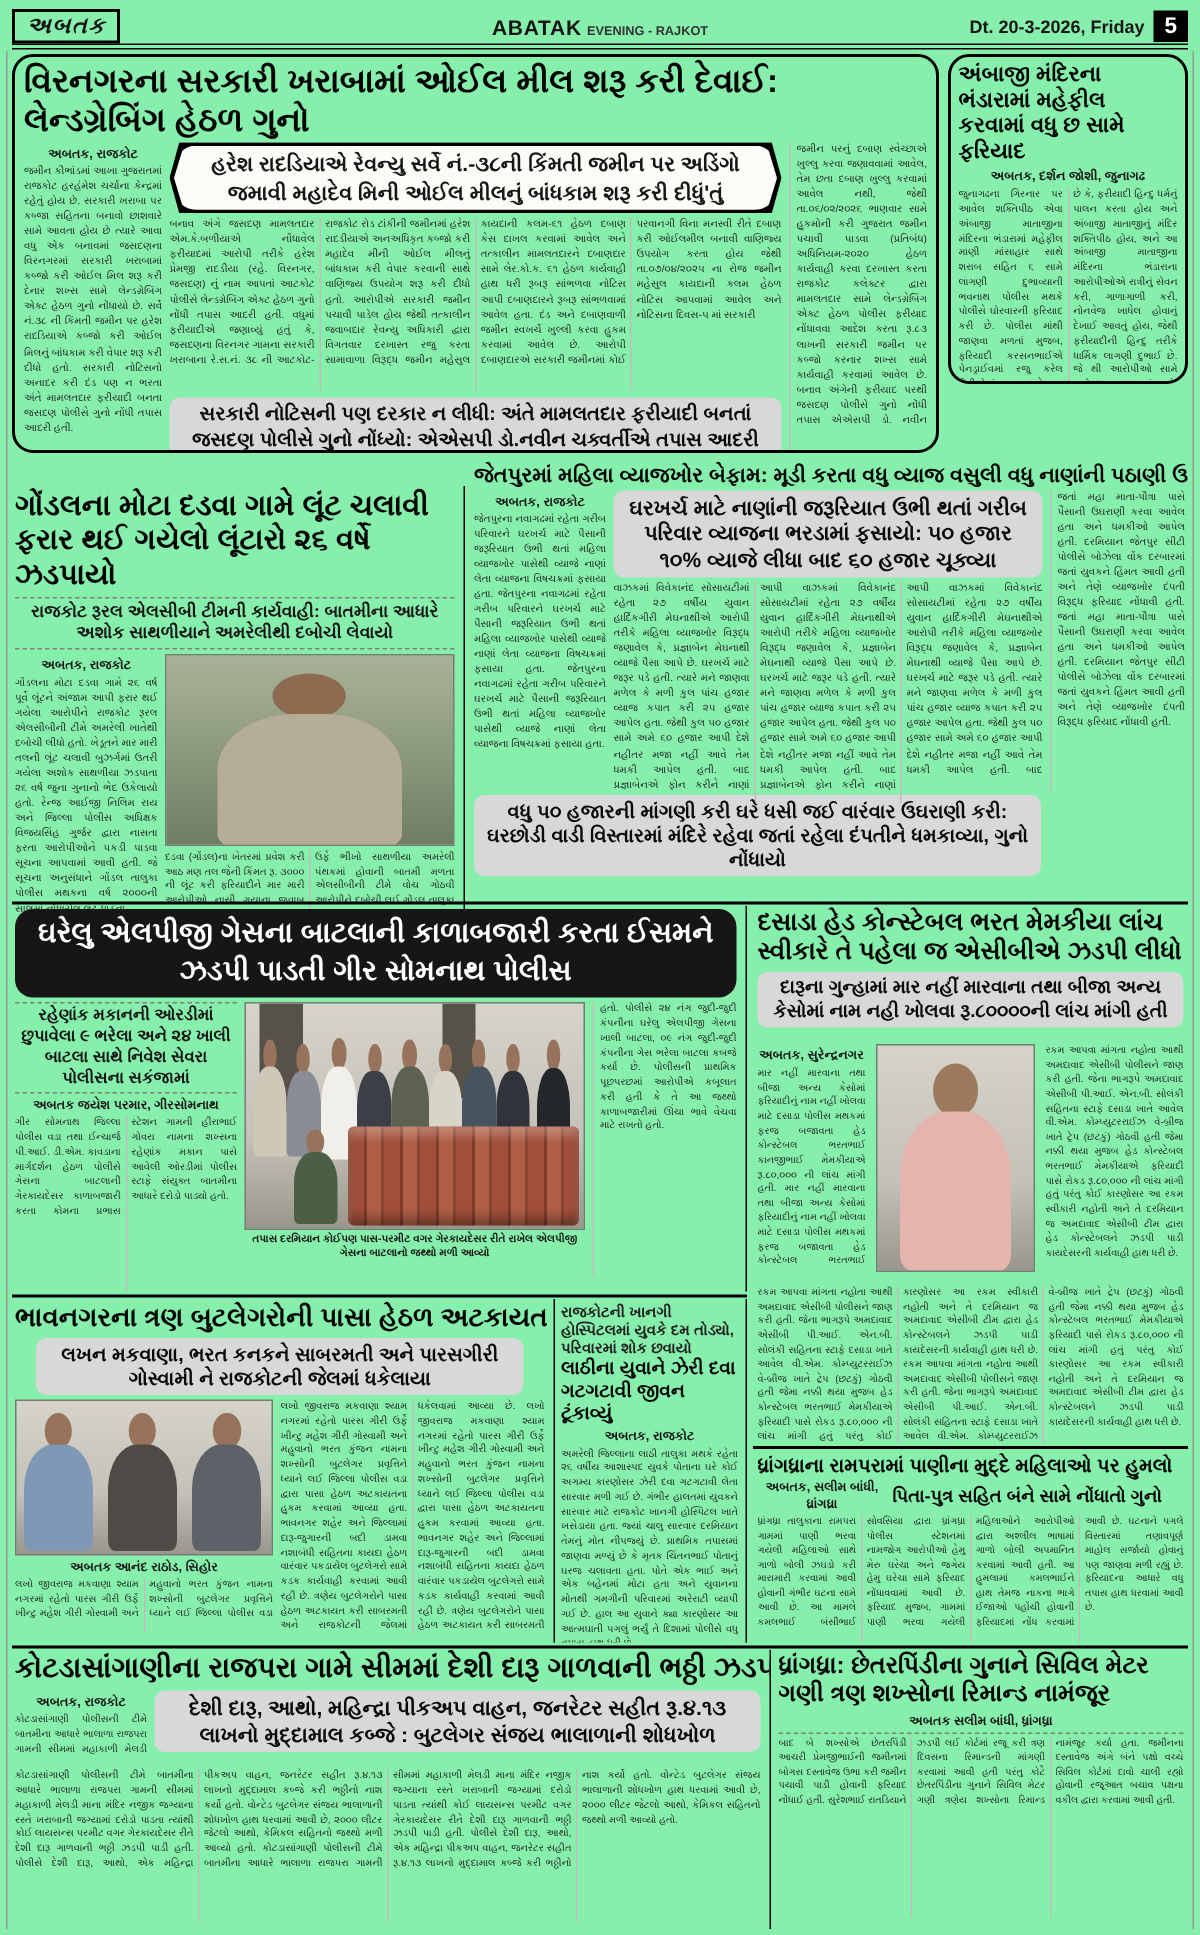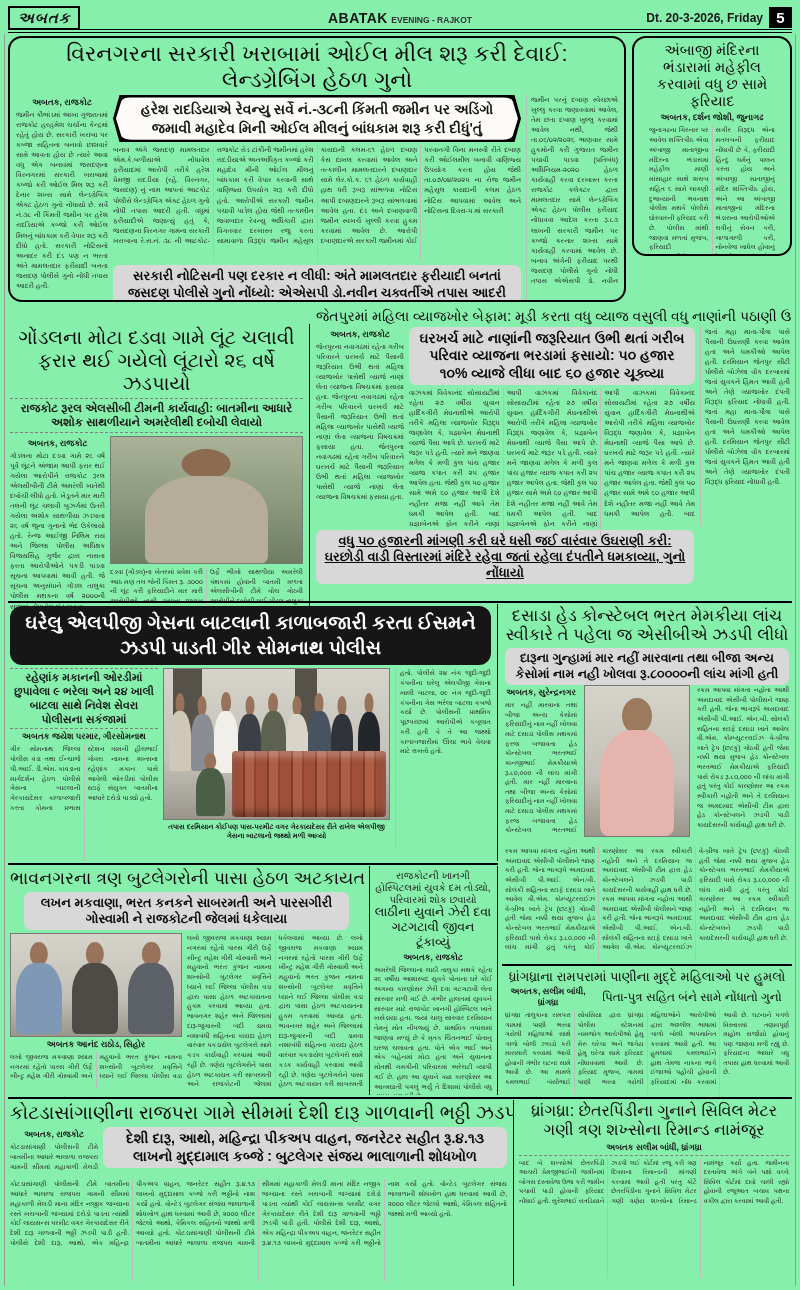--- a/index.html
+++ b/index.html
@@ -11,21 +11,21 @@
   .masthead { position:absolute; top:6px; left:8px; right:8px; height:27px; border-bottom:4px double #000; display:flex; align-items:center; }
   .logo { border:2px solid #000; padding:1px 8px; font-weight:bold; font-size:15px; font-style:italic; letter-spacing:1px; }
   .mast-center { position:absolute; left:0; right:0; text-align:center; font-size:12px; pointer-events:none; }
   .mast-center b { font-size:14px; letter-spacing:.5px; }
   .mast-center span { font-size:8.5px; font-weight:bold; color:#333; }
   .mast-right { margin-left:auto; display:flex; align-items:center; gap:6px; font-size:12px; font-weight:bold; }
   .pageno { background:#000; color:#fff; width:23px; height:21px; display:flex; align-items:center; justify-content:center; font-size:15px; font-weight:bold; }
   
   section { position:absolute; overflow:hidden; }
   .boxed { border:2px solid #000; border-radius:14px; padding:3px 6px; }
-  .hl { font-weight:normal; text-align:center; color:#050505; line-height:1.18; }
+  .hl { font-weight:bold; text-align:left; color:#050505; line-height:1.18; }
   .byline { font-weight:bold; text-align:center; font-size:8.5px; line-height:1.3; margin:2px 0; }
   .body-txt { font-size:6.8px; line-height:1.48; text-align:justify; color:#1d1d1d; column-gap:7px; column-rule:1px solid #bdbdbd; overflow:hidden; }
   .gray-box { background:#d8d8d8; border-radius:7px; font-weight:bold; text-align:center; padding:3px 8px; line-height:1.25; color:#0a0a0a; }
   .dash-sub { font-weight:bold; text-align:center; border-top:1px dashed #808080; border-bottom:1px dashed #808080; padding:2px 2px; line-height:1.25; }
   .hex-outer { background:#000; clip-path:polygon(1.6% 0,98.4% 0,100% 50%,98.4% 100%,1.6% 100%,0 50%); padding:2.5px 3px; }
   .hex-inner { background:#fcfbf8; clip-path:polygon(1.6% 0,98.4% 0,100% 50%,98.4% 100%,1.6% 100%,0 50%); padding:3px 16px; font-weight:bold; text-align:center; line-height:1.3;border-radius:15px; }
   .banner { background:#161616; color:#fff; border-radius:12px; font-weight:bold; text-align:center; padding:5px 10px; line-height:1.3; }
   .hr { position:absolute; background:#000; height:1.5px; }
   .vsep { border-right:1px solid #000; }
   
@@ -73,21 +73,21 @@
         </div>
         <div class="body-txt" style="column-count:4; height:116px; margin-top:3px;">બનાવ અંગે જસદણ મામલતદાર એમ.કે.બળીયાએ નોંધાવેલ ફરીયાદમાં આરોપી તરીકે હરેશ પ્રેમજી રાદડીયા (રહે. વિરનગર, જસદણ) નું નામ આપતાં આટકોટ પોલીસે લેન્ડગ્રેબિંગ એક્ટ હેઠળ ગુનો નોંધી તપાસ આદરી હતી. વધુમાં ફરીયાદીએ જણાવ્યું હતું કે, જસદણના વિરનગર ગામના સરકારી ખરાબાના રે.સ.નં. ૩૮ ની આટકોટ-રાજકોટ રોડ ટાંકીની જમીનમાં હરેશ રાદડીયાએ અનઅધિકૃત કબ્જો કરી મહાદેવ મીની ઓઈલ મીલનું બાંધકામ કરી વેપાર કરવાની સાથે વાણિજ્ય ઉપયોગ શરૂ કરી દીધો હતો. આરોપીએ સરકારી જમીન પચાવી પાડેલ હોય જેથી તત્કાલીન જવાબદાર રેવન્યુ અધિકારી દ્વારા વિગતવાર દરખાસ્ત રજુ કરતા સામાવાળા વિરૂદ્ધ જમીન મહેસુલ કાયદાની કલમ-૬૧ હેઠળ દબાણ કેસ દાખલ કરવામાં આવેલ અને તત્કાલીન મામલતદારને દબાણદાર સામે લેર.કો.ક. ૬૧ હેઠળ કાર્યવાહી હાથ ધરી રૂબરૂ સાંભળવા નોટિસ આપી દબાણદારને રૂબરૂ સાંભળવામાં આવેલ હતા. દંડ અને દબાણવાળી જમીન સ્વખર્ચે ખુલ્લી કરવા હુકમ કરવામાં આવેલ છે. આરોપી દબાણદારએ સરકારી જમીનમાં કોઈ પરવાનગી વિના મનસ્વી રીતે દબાણ કરી ઓઈલમીલ બનાવી વાણિજ્ય ઉપયોગ કરતા હોય જેથી તા.૦૭/૦૪/૨૦૨૫ ના રોજ જમીન મહેસુલ કાયદાની કલમ હેઠળ નોટિસ આપવામાં આવેલ અને નોટિસના દિવસ-૫ માં સરકારી</div>
         <div class="gray-box" style="font-size:13px; margin-top:4px;">સરકારી નોટિસની પણ દરકાર ન લીધી: અંતે મામલતદાર ફરીયાદી બનતાં જસદણ પોલીસે ગુનો નોંધ્યો: એએસપી ડો.નવીન ચક્વર્તીએ તપાસ આદરી</div>
       </div>
       <div style="width:92px; flex:none; border-left:1px solid #bdbdbd; padding-left:4px;">
         <div class="body-txt" style="column-count:1; height:205px;">જમીન પરનું દબાણ સ્વેચ્છાએ ખુલ્લુ કરવા જણાવવામાં આવેલ, તેમ છતા દબાણ ખુલ્લુ કરવામાં આવેલ નથી, જેથી તા.૦૬/૦૨/૨૦૨૬ ભાણવાર સામે હુકમોની કરી ગુજરાત જમીન પચાવી પાડવા (પ્રતિબંધ) અધિનિયમ-૨૦૨૦ હેઠળ કાર્યવાહી કરવા દરખાસ્ત કરતા રાજકોટ કલેક્ટર દ્વારા મામલતદાર સામે લેન્ડગ્રેબિંગ એક્ટ હેઠળ પોલીસ ફરીયાદ નોંધાવવા આદેશ કરતા રૂ.૮૩ લાખની સરકારી જમીન પર કબ્જો કરનાર શખ્સ સામે કાર્યવાહી કરવામાં આવેલ છે. બનાવ અંગેની ફરીયાદ પરથી જસદણ પોલીસે ગુનો નોંધી તપાસ એએસપી ડો. નવીન ચક્વર્તી અને ડીવાયએસપીએ ઘટનાસ્થળે તપાસ આદરી હતી.</div>
       </div>
     </div>
   </section>
 
-  <section class="boxed" style="left:632px; top:36px; width:160px; height:220px; padding:4px 15px;">
+  <section class="boxed" style="left:632px; top:36px; width:160px; height:220px; padding:4px 5px;">
     <div class="hl" style="font-size:14.5px;">અંબાજી મંદિરના ભંડારામાં મહેફીલ કરવામાં વધુ છ સામે ફરિયાદ</div>
     <div class="byline">અબતક, દર્શન જોશી, જુનાગઢ</div>
     <div class="body-txt" style="column-count:2; height:205px; font-size:6.6px;">જુનાગઢના ગિરનાર પર આવેલ શક્તિપીઠ એવા અંબાજી માતાજીના મંદિરના ભંડારામાં મહેફીલ માણી માંસાહાર સાથે શરાબ સહિત ૬ સામે લાગણી દુભાવ્યાની ભવનાથ પોલીસ મથકે પોલીસે ઘોરવારની ફરિયાદ કરી છે. પોલીસ માંથી જાણવા મળતાં મુજબ, ફરિયાદી કરસનભાઈએ પેનડ્રાઈવમાં રજુ કરેલ વિડીયોમાં દેખાતા આરોપીઓ ડિઝાઈનસિંહ, જીગ્નેશ રવજી ઠાબી, નિખિલ ઠાબી, નિખિલ ડિઝાર મેઘનાથી સહિત બે સગીર વિરૂદ્ધ એના મતલબની ફરીયાદ નોંધાવી છે કે, ફરીયાદી હિન્દુ ધર્મનું પાલન કરતા હોય અને અંબાજી માતાજીનું મંદિર શક્તિપીઠ હોય, અને આ અંબાજી માતાજીના મંદિરના ભંડારાના આરોપીઓએ રાત્રીનું સેવન કરી, ગાળાગાળી કરી, નોનવેજ ખાધેલ હોવાનું દેખાઈ આવતું હોય, જેથી ફરીયાદીની હિન્દુ તરીકે ધાર્મિક લાગણી દુભાઈ છે. જે થી આરોપીઓ સામે ગુનો દાખલ કરવામાં આવે. ફરિયાદના આધારે ભવનાથ પોલીસે બે સગીર સહિત કુલ ૬ ઈસમો સામે ગુનો નોંધી વધુ તપાસ પીઆઈ ઝાળા હાથ ધરી છે.</div>
   </section>
 
   <section class="vsep" style="left:8px; top:324px; width:302px; height:292px; padding:2px 6px 2px 2px;">
     <div class="hl" style="font-size:19.5px;">ગોંડલના મોટા દડવા ગામે લૂંટ ચલાવી ફરાર થઈ ગયેલો લૂંટારો ૨૬ વર્ષે ઝડપાયો</div>
     <div class="dash-sub" style="font-size:11.5px; margin:3px 0;">રાજકોટ રૂરલ એલસીબી ટીમની કાર્યવાહી: બાતમીના આધારે અશોક સાથળીયાને અમરેલીથી દબોચી લેવાયો</div>
     <div style="display:flex; gap:5px;">
       <div style="width:95px; flex:none;">
@@ -111,21 +111,21 @@
         <div class="body-txt" style="column-count:1; height:180px;">જેતપુરના નવાગઢમાં રહેતા ગરીબ પરિવારને ઘરખર્ચ માટે પૈસાની જરૂરિયાત ઉભી થતાં મહિલા વ્યાજખોર પાસેથી વ્યાજે નાણાં લેતા વ્યાજના વિષચક્રમાં ફસાયા હતા. જેતપુરના નવાગઢમાં રહેતા ગરીબ પરિવારને ઘરખર્ચ માટે પૈસાની જરૂરિયાત ઉભી થતાં મહિલા વ્યાજખોર પાસેથી વ્યાજે નાણાં લેતા વ્યાજના વિષચક્રમાં ફસાયા હતા. જેતપુરના નવાગઢમાં રહેતા ગરીબ પરિવારને ઘરખર્ચ માટે પૈસાની જરૂરિયાત ઉભી થતાં મહિલા વ્યાજખોર પાસેથી વ્યાજે નાણાં લેતા વ્યાજના વિષચક્રમાં ફસાયા હતા.</div>
       </div>
       <div style="flex:1; min-width:0;">
         <div class="gray-box" style="font-size:14px;">ઘરખર્ચ માટે નાણાંની જરૂરિયાત ઉભી થતાં ગરીબ પરિવાર વ્યાજના ભરડામાં ફસાયો: ૫૦ હજાર ૧૦% વ્યાજે લીધા બાદ ૬૦ હજાર ચૂક્વ્યા</div>
         <div class="body-txt" style="column-count:3; height:148px; margin-top:3px;">વાઝકમાં વિવેકાનંદ સોસાયટીમાં રહેતા ૨૭ વર્ષીય યુવાન હાર્દિકગીરી મેઘનાથીએ આરોપી તરીકે મહિલા વ્યાજખોર વિરૂદ્ધ જણાવેલ કે, પ્રજ્ઞાબેન મેઘનાથી વ્યાજે પૈસા આપે છે. ઘરખર્ચ માટે જરૂર પડે હતી. ત્યારે મને જાણવા મળેલ કે મળી કુલ પાંચ હજાર વ્યાજ કપાત કરી ૨૫ હજાર આપેલ હતા. જેથી કુલ ૫૦ હજાર સામે અમે ૬૦ હજાર આપી દેશે નહીતર મજા નહીં આવે તેમ ધમકી આપેલ હતી. બાદ પ્રજ્ઞાબેનએ ફોન કરીને નાણાં આપી વાઝકમાં વિવેકાનંદ સોસાયટીમાં રહેતા ૨૭ વર્ષીય યુવાન હાર્દિકગીરી મેઘનાથીએ આરોપી તરીકે મહિલા વ્યાજખોર વિરૂદ્ધ જણાવેલ કે, પ્રજ્ઞાબેન મેઘનાથી વ્યાજે પૈસા આપે છે. ઘરખર્ચ માટે જરૂર પડે હતી. ત્યારે મને જાણવા મળેલ કે મળી કુલ પાંચ હજાર વ્યાજ કપાત કરી ૨૫ હજાર આપેલ હતા. જેથી કુલ ૫૦ હજાર સામે અમે ૬૦ હજાર આપી દેશે નહીતર મજા નહીં આવે તેમ ધમકી આપેલ હતી. બાદ પ્રજ્ઞાબેનએ ફોન કરીને નાણાં આપી વાઝકમાં વિવેકાનંદ સોસાયટીમાં રહેતા ૨૭ વર્ષીય યુવાન હાર્દિકગીરી મેઘનાથીએ આરોપી તરીકે મહિલા વ્યાજખોર વિરૂદ્ધ જણાવેલ કે, પ્રજ્ઞાબેન મેઘનાથી વ્યાજે પૈસા આપે છે. ઘરખર્ચ માટે જરૂર પડે હતી. ત્યારે મને જાણવા મળેલ કે મળી કુલ પાંચ હજાર વ્યાજ કપાત કરી ૨૫ હજાર આપેલ હતા. જેથી કુલ ૫૦ હજાર સામે અમે ૬૦ હજાર આપી દેશે નહીતર મજા નહીં આવે તેમ ધમકી આપેલ હતી. બાદ પ્રજ્ઞાબેનએ ફોન કરીને નાણાં આપી</div>
       </div>
       <div style="width:90px; flex:none; border-left:1px solid #bdbdbd; padding-left:4px;">
         <div class="body-txt" style="column-count:1; height:198px;">જતાં મહા માતા-પૌત્રા પાસે પૈસાની ઉઘરાણી કરવા આવેલ હતા અને ધમકીઓ આપેલ હતી. દરમિયાન જેતપુર સીટી પોલીસે બોઝેલા વોંક દરબારમાં જતાં યુવકને હિંમત આવી હતી અને તેણે વ્યાજખોર દંપતી વિરૂદ્ધ ફરિયાદ નોંધાવી હતી. જતાં મહા માતા-પૌત્રા પાસે પૈસાની ઉઘરાણી કરવા આવેલ હતા અને ધમકીઓ આપેલ હતી. દરમિયાન જેતપુર સીટી પોલીસે બોઝેલા વોંક દરબારમાં જતાં યુવકને હિંમત આવી હતી અને તેણે વ્યાજખોર દંપતી વિરૂદ્ધ ફરિયાદ નોંધાવી હતી.</div>
       </div>
     </div>
-    <div class="gray-box" style="font-size:13px; margin:3px 96px 0 0;text-decoration:underline;">વધુ ૫૦ હજારની માંગણી કરી ઘરે ધસી જઈ વારંવાર ઉઘરાણી કરી: ઘરછોડી વાડી વિસ્તારમાં મંદિરે રહેવા જતાં રહેલા દંપતીને ધમકાવ્યા, ગુનો નોંધાયો</div>
+    <div class="gray-box" style="font-size:13px; margin:3px 96px 0 0;">વધુ ૫૦ હજારની માંગણી કરી ઘરે ધસી જઈ વારંવાર ઉઘરાણી કરી: ઘરછોડી વાડી વિસ્તારમાં મંદિરે રહેવા જતાં રહેલા દંપતીને ધમકાવ્યા, ગુનો નોંધાયો</div>
   </section>
 
   <div class="hr" style="left:8px; top:601px; width:784px;"></div>
 
   <section class="vsep" style="left:8px; top:604px; width:490px; height:257px; padding:2px 6px 2px 2px;">
     <div class="banner" style="font-size:19px;">ઘરેલુ એલપીજી ગેસના બાટલાની કાળાબજારી કરતા ઈસમને ઝડપી પાડતી ગીર સોમનાથ પોલીસ</div>
     <div style="display:flex; gap:5px; margin-top:3px; height:182px;">
       <div style="width:148px; flex:none;">
         <div class="dash-sub" style="font-size:11px;">રહેણાંક મકાનની ઓરડીમાં છુપાવેલા ૯ ભરેલા અને ૨૪ ખાલી બાટલા સાથે નિવેશ સેવરા પોલીસના સકંજામાં</div>
         <div class="byline">અબતક જયેશ પરમાર, ગીરસોમનાથ</div>
@@ -151,21 +151,21 @@
       </div>
       <div style="width:96px; flex:none; border-left:1px solid #bdbdbd; padding-left:4px;">
         <div class="body-txt" style="column-count:1; height:180px; font-size:6.6px;">હતો. પોલીસે ૨૪ નંગ જુદી-જુદી કંપનીના ઘરેલુ એલપીજી ગેસના ખાલી બાટલા, ૦૯ નંગ જુદી-જુદી કંપનીના ગેસ ભરેલા બાટલા કબજે કર્યા છે. પોલીસની પ્રાથમિક પૂછપરછમાં આરોપીએ કબૂલાત કરી હતી કે તે આ જથ્થો કાળાબજારીમાં ઊંચા ભાવે વેચવા માટે રાખતો હતો.</div>
       </div>
     </div>
   </section>
 
   <section style="left:502px; top:604px; width:290px; height:358px; padding:2px 3px;">
     <div class="hl" style="font-size:16.5px;">દસાડા હેડ કોન્સ્ટેબલ ભરત મેમકીયા લાંચ સ્વીકારે તે પહેલા જ એસીબીએ ઝડપી લીધો</div>
     <div class="gray-box" style="font-size:12.5px; margin-top:3px;">દારૂના ગુન્હામાં માર નહીં મારવાના તથા બીજા અન્ય કેસોમાં નામ નહી ખોલવા રૂ.૮૦૦૦૦ની લાંચ માંગી હતી</div>
-    <div style="display:flex; gap:7px; margin-top:0; height:158px;">
+    <div style="display:flex; gap:7px; margin-top:11px; height:158px;">
       <div style="width:72px; flex:none;">
         <div class="byline">અબતક, સુરેન્દ્રનગર</div>
         <div class="body-txt" style="column-count:1; height:138px; font-size:6.5px;">માર નહીં મારવાના તથા બીજા અન્ય કેસોમાં ફરિયાદીનું નામ નહીં ખોલવા માટે દસાડા પોલીસ મથકમાં ફરજ બજાવતા હેડ કોન્સ્ટેબલ ભરતભાઈ કાનજીભાઈ મેમકીયાએ રૂ.૮૦,૦૦૦ ની લાંચ માંગી હતી. માર નહીં મારવાના તથા બીજા અન્ય કેસોમાં ફરિયાદીનું નામ નહીં ખોલવા માટે દસાડા પોલીસ મથકમાં ફરજ બજાવતા હેડ કોન્સ્ટેબલ ભરતભાઈ કાનજીભાઈ મેમકીયાએ રૂ.૮૦,૦૦૦ ની લાંચ માંગી હતી.</div>
       </div>
       <div class="photo wall" style="width:106px; height:152px; flex:none;">
         <div class="person" style="left:14%; top:8%; width:72%; height:92%; --shirt:#e5b5ad; --skin:#9c7a5e;"></div>
       </div>
       <div style="flex:1; min-width:0;">
         <div class="body-txt" style="column-count:1; height:155px; font-size:6.5px;">રકમ આપવા માંગતા નહોતા આથી અમદાવાદ એસીબી પોલીસને જાણ કરી હતી. જેના ભાગરૂપે અમદાવાદ એસીબી પી.આઈ. એન.બી. સોલંકી સહિતના સ્ટાફે દસાડા ખાતે આવેલ વી.એમ. કોમ્પ્યુટરરાઈઝ વે-બ્રીજ ખાતે ટ્રેપ (છટકું) ગોઠવી હતી જેમા નક્કી થયા મુજબ હેડ કોન્સ્ટેબલ ભરતભાઈ મેમકીયાએ ફરિયાદી પાસે રોકડ રૂ.૮૦,૦૦૦ ની લાંચ માંગી હતું પરંતુ કોઈ કારણોસર આ રકમ સ્વીકારી નહોતી અને તે દરમિયાન જ અમદાવાદ એસીબી ટીમ દ્વારા હેડ કોન્સ્ટેબલને ઝડપી પાડી કાયદેસરની કાર્યવાહી હાથ ધરી છે.</div>
       </div>

